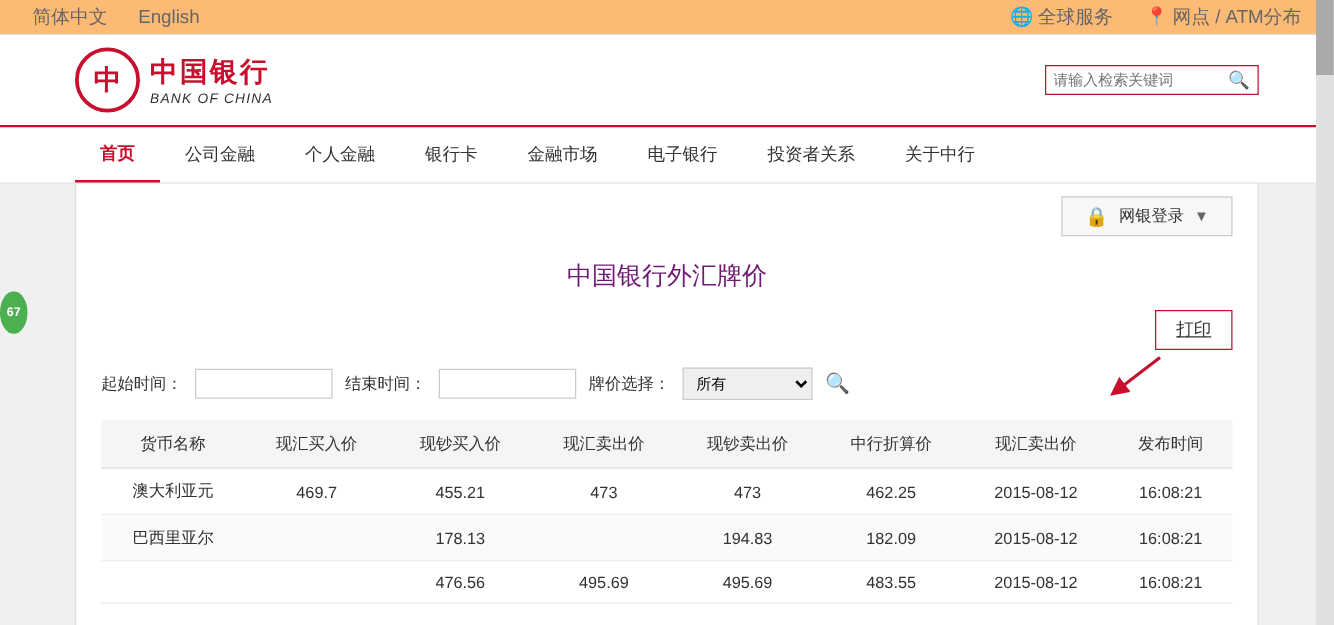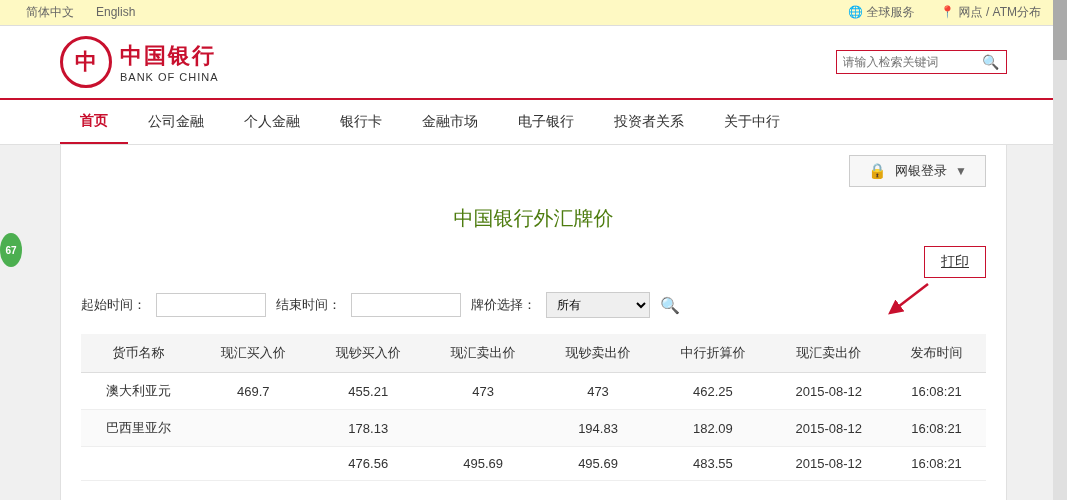--- a/index.html
+++ b/index.html
@@ -1,31 +1,31 @@
 <!DOCTYPE html>
 <html><head>
   <meta charset="utf-8">
   <style>
     * { margin: 0; padding: 0; box-sizing: border-box; }
     body { font-family: "SimSun", "宋体", Arial, sans-serif; font-size: 13px; background: #f0f0f0; color: #333; width: 1067px; overflow-x: hidden; }
 
     
-    .top-bar { background: #fef9c3; border-bottom: 1px solid #ddd; padding: 4px 20px; display: flex; justify-content: space-between; align-items: center; font-size: 12px; color: #666; }
+    .top-bar { background: #fdba74; border-bottom: 1px solid #ddd; padding: 4px 20px; display: flex; justify-content: space-between; align-items: center; font-size: 15px; color: #666; }
     .top-bar-left a, .top-bar-right a { color: #666; text-decoration: none; margin: 0 6px; }
     .top-bar-right { display: flex; align-items: center; gap: 14px; }
     .top-bar-right .icon-globe::before { content: "🌐"; margin-right: 3px; }
     .top-bar-right .icon-location::before { content: "📍"; margin-right: 3px; }
 
     
     .header { background: #fff; padding: 10px 60px; display: flex; align-items: center; justify-content: space-between; border-bottom: 2px solid #c8102e; }
     .logo-area { display: flex; align-items: center; gap: 8px; }
     .logo-circle { width: 52px; height: 52px; border-radius: 50%; border: 3px solid #c8102e; display: flex; align-items: center; justify-content: center; color: #c8102e; font-size: 22px; font-weight: bold; }
     .logo-text { display: flex; flex-direction: column; }
     .logo-cn { font-size: 22px; color: #c8102e; font-weight: bold; letter-spacing: 2px; }
-    .logo-en { font-size: 11px; color: #333; letter-spacing: 1px; }
+    .logo-en { font-size: 11px; color: #333; letter-spacing: 1px; font-style: italic; }
     .header-right { display: flex; align-items: center; gap: 16px; }
     .hotline { font-size: 12px; color: #555; }
     .hotline span.num { color: #c8102e; font-weight: bold; }
     .search-box { display: flex; align-items: center; border: 1px solid #c8102e; padding: 3px 6px; }
     .search-box input { border: none; outline: none; font-size: 12px; width: 140px; color: #999; }
     .search-box .search-icon { color: #999; cursor: pointer; font-size: 14px; }
 
     
     .nav { background: #fff; display: flex; align-items: center; padding: 0 60px; border-bottom: 1px solid #e0e0e0; }
     .nav a { padding: 12px 20px; text-decoration: none; color: #333; font-size: 14px; display: inline-block; }
@@ -37,21 +37,21 @@
     
     .breadcrumb { font-size: 12px; color: #666; padding: 8px 0 10px; }
 
     
     .login-bar { display: flex; justify-content: flex-end; align-items: center; margin-bottom: 10px; }
     .login-btn { border: 1px solid #ccc; background: #f7f7f7; padding: 6px 18px; display: flex; align-items: center; gap: 8px; cursor: pointer; font-size: 13px; color: #333; }
     .login-btn .lock-icon { color: #c8102e; font-size: 15px; }
     .login-btn .chevron { font-size: 12px; color: #666; }
 
     
-    .page-title { text-align: center; font-size: 20px; color: #4d7c0f; margin: 18px 0 14px; font-weight: normal; }
+    .page-title { text-align: center; font-size: 20px; color: #701a75; margin: 18px 0 14px; font-weight: normal; }
 
     
     .print-area { display: flex; justify-content: flex-end; align-items: flex-start; margin-bottom: 14px; position: relative; text-decoration: underline; }
     .print-btn { border: 1px solid #c8102e; background: #fff; color: #333; padding: 6px 16px; font-size: 14px; cursor: pointer; }
     .arrow-indicator { position: absolute; right: 52px; top: 34px; }
     .arrow-indicator svg { width: 50px; height: 40px; }
 
     
     .filter-row { display: flex; align-items: center; gap: 10px; margin-bottom: 16px; font-size: 13px; }
     .filter-row label { color: #333; }

